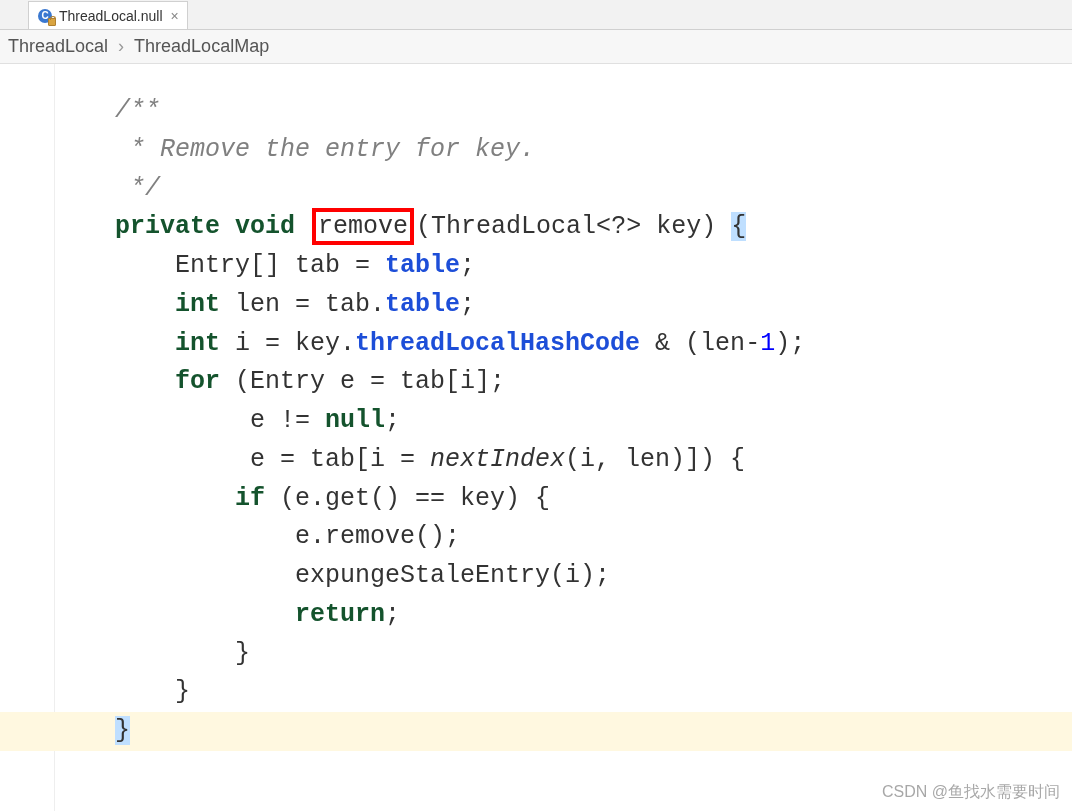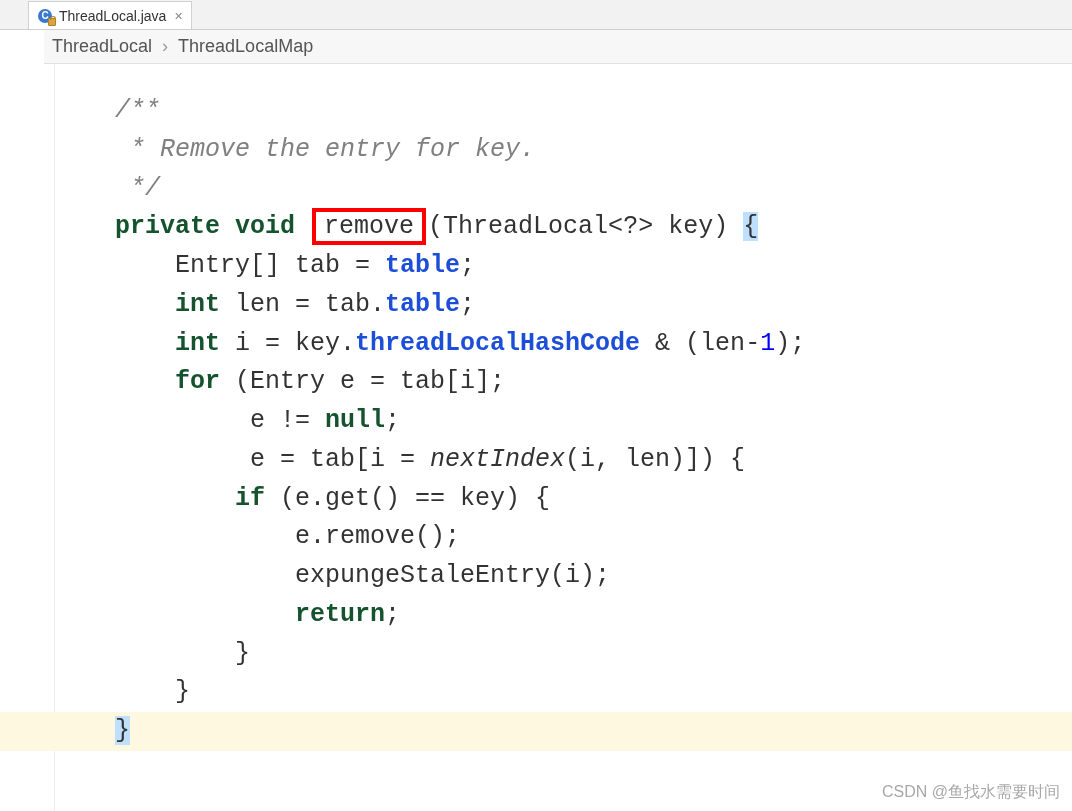--- a/index.html
+++ b/index.html
@@ -81,21 +81,20 @@
     }
     .breadcrumb {
       display: flex;
       align-items: center;
       background: #f7f7f7;
       border-bottom: 1px solid #e0e0e0;
       padding: 6px 8px;
       font-size: 18px;
       color: #555;
       height: 34px;
-      margin-left: 44px;
     }
     .breadcrumb-sep {
       margin: 0 10px;
       color: #999;
     }
     .editor-wrap {
       display: flex;
       height: calc(100% - 64px);
     }
     .gutter {
@@ -114,21 +113,21 @@
       white-space: pre;
     }
     .kw { color: #14532d; font-weight: bold; }
     .field { color: #1d4ed8; font-weight: bold; }
     .comment { color: #808080; font-style: italic; }
     .num { color: #0000ff; }
     .method-italic { font-style: italic; text-align: right; }
     .brace-hl { background: #bfdfff; }
     .highlight-box {
       border: 4px solid #ff0000;
-      padding: 0 8px;
+      padding: 0 2px;
       margin: 4px 2px;
     }
     .closing-line {
       background: #fff8e0;
       display: block;
       margin-left: -115px;
       padding-left: 115px;
       width: calc(100% + 115px);
     }
     .watermark {
@@ -142,21 +141,21 @@
   </style>
 </head>
 <body>
 
 <div class="tab-bar">
   <div class="tab">
     <span class="tab-icon">
       <span class="class-icon">C</span>
       <span class="lock-overlay"></span>
     </span>
-    <span>ThreadLocal.java</span>
+    <span>ThreadLocal.null</span>
     <span class="tab-close">×</span>
   </div>
 </div>
 
 <div class="breadcrumb">
   <span>ThreadLocal</span>
   <span class="breadcrumb-sep">›</span>
   <span>ThreadLocalMap</span>
 </div>
 

